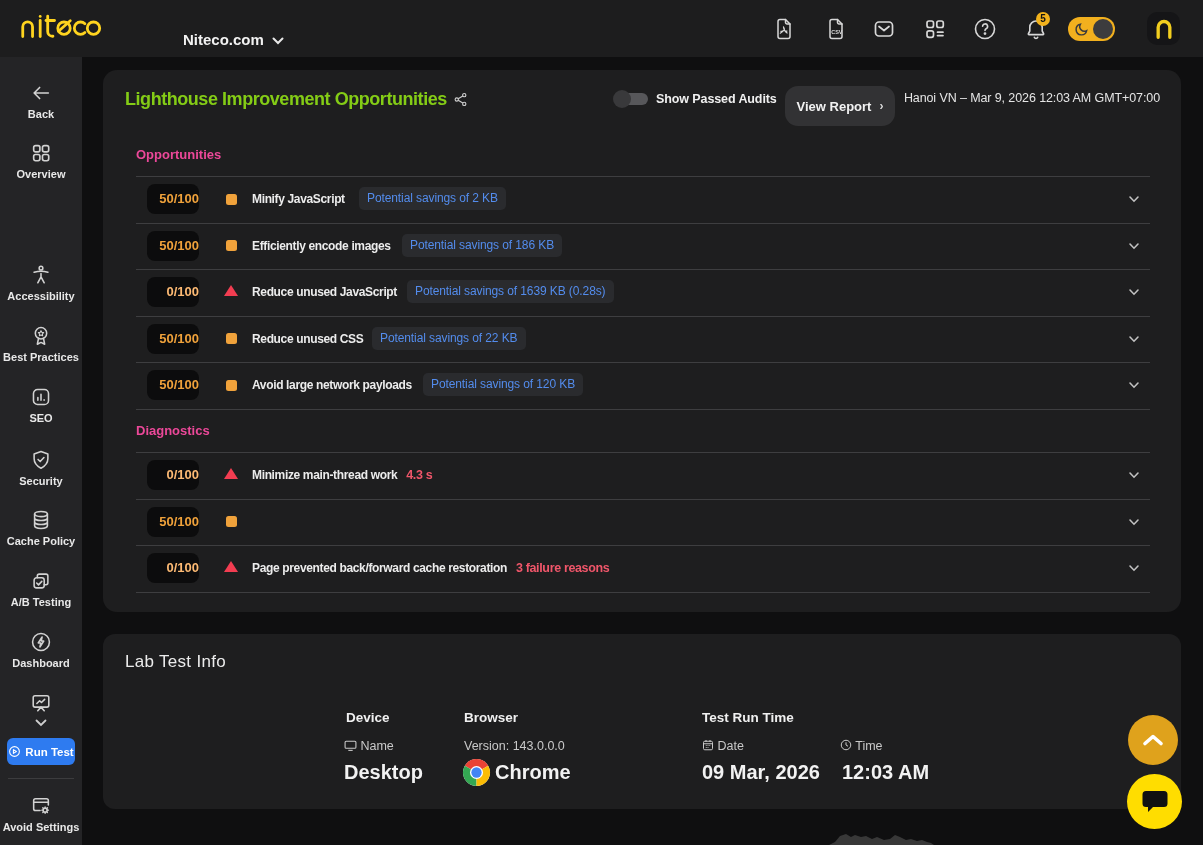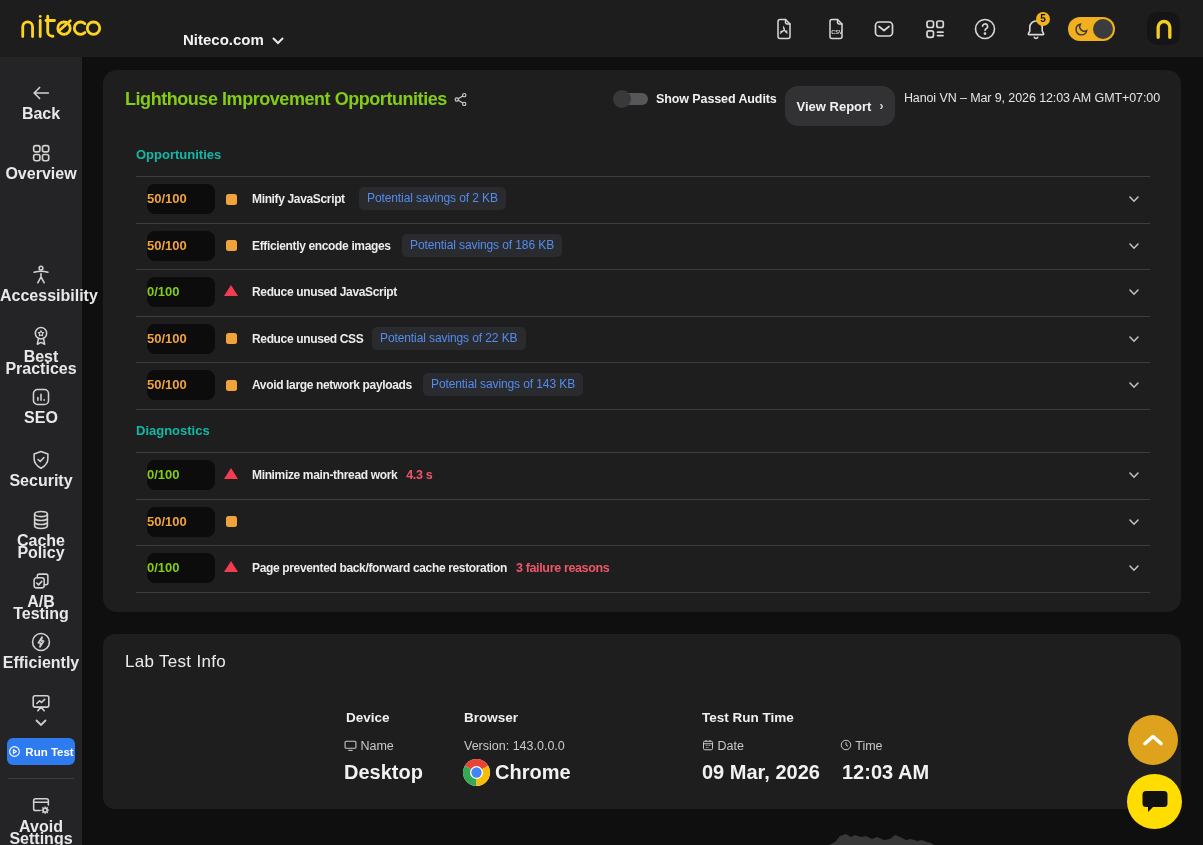--- a/index.html
+++ b/index.html
@@ -14,42 +14,42 @@
 #sitename { position:absolute; left:183px; top:31px; font-size:15px; font-weight:bold; color:#f2f2f2; }
 .hicon { position:absolute; top:17px; width:24px; height:24px; color:#d8d8d8; }
 #badge5 { position:absolute; left:1036px; top:12px; width:14px; height:14px; background:#f2b21c; border-radius:50%; color:#141414; font-size:10px; font-weight:bold; text-align:center; line-height:14px; }
 #themetoggle { position:absolute; left:1068px; top:17px; width:47px; height:24px; background:#f2b01e; border-radius:12px; }
 #themetoggle .knob { position:absolute; right:2px; top:2px; width:20px; height:20px; background:#3c3c3e; border-radius:50%; }
 #avatar { position:absolute; left:1147px; top:12px; width:33px; height:33px; background:#151517; border-radius:10px; display:flex; align-items:center; justify-content:center; }
 
 #sidebar { position:absolute; left:0; top:57px; width:82px; height:788px; background:#242426; }
 .sitem { position:absolute; left:0; width:82px; text-align:center; color:#e8e8e8; }
 .sitem svg { display:block; margin:0 auto 4px; color:#d2d2d2; }
-.sitem .lbl { font-size:16px; font-weight:bold; line-height:12px; }
+.sitem .lbl { font-size:11px; font-weight:bold; line-height:12px; }
 .sitem.active { background:#343436; border-left:3px solid #f0b32a; }
 .sitem.active svg { color:#f0b32a; }
 #runtest { position:absolute; left:7px; top:681px; width:68px; height:27px; background:#2e7bf0; border-radius:6px; color:#fff; font-size:11.5px; font-weight:bold; display:flex; align-items:center; justify-content:center; gap:4px; }
 #sidesep { position:absolute; left:8px; top:721px; width:66px; height:1px; background:#3c3c3e; }
 
 #card1 { position:absolute; left:103px; top:70px; width:1078px; height:542px; background:#1e1e1f; border-radius:14px; }
 #card2 { position:absolute; left:103px; top:634px; width:1078px; height:175px; background:#1e1e1f; border-radius:12px; }
 #c1title { position:absolute; left:22px; top:19px; font-size:18px; font-weight:bold; color:#84cc16; letter-spacing:-0.45px; }
 #c1share { position:absolute; left:350px; top:22px; color:#cfcfcf; }
 #swrap { position:absolute; left:512px; top:23px; width:33px; height:12px; background:#57575a; border-radius:6px; }
 #swrap .knob { position:absolute; left:-2px; top:-3px; width:18px; height:18px; background:#39393b; border-radius:50%; }
 #slabel { position:absolute; left:553px; top:22px; font-size:12.5px; font-weight:bold; color:#f0f0f0; letter-spacing:-0.1px; }
 #vreport { position:absolute; left:682px; top:16px; width:110px; height:40px; background:#323234; border-radius:13px; color:#f2f2f2; font-size:13px; font-weight:bold; display:flex; align-items:center; justify-content:center; gap:8px; }
 #vreport .ar { font-size:12px; font-weight:bold; color:#d8d8d8; }
 #c1date { position:absolute; right:21px; top:21px; font-size:12.5px; color:#e5e5e5; letter-spacing:-0.1px; }
-.seclbl { position:absolute; left:33px; font-size:13px; font-weight:bold; color:#14b8a6; }
+.seclbl { position:absolute; left:33px; font-size:13px; font-weight:bold; color:#ec4899; }
 .sep { position:absolute; left:33px; width:1014px; height:1px; background:#3e3e40; }
 .row { position:absolute; left:33px; width:1014px; height:46px; }
-.badge { position:absolute; left:11px; top:8px; width:68px; height:30px; background:#0c0c0d; border-radius:8px; text-align:left; line-height:30px; font-size:13px; font-weight:bold; }
+.badge { position:absolute; left:11px; top:8px; width:52px; height:30px; background:#0c0c0d; border-radius:8px; text-align:right; line-height:30px; font-size:13px; font-weight:bold; }
 .badge.orange { color:#f0a23b; }
-.badge.red { color:#84cc16; }
+.badge.red { color:#fdba74; }
 .sq { position:absolute; left:90px; top:17.5px; width:11px; height:11px; background:#f0a23b; border-radius:2.5px; }
 .tri { position:absolute; left:88px; top:16px; width:0; height:0; border-left:7px solid transparent; border-right:7px solid transparent; border-bottom:11px solid #f23d51; }
 .rtitle { position:absolute; left:116px; top:16px; font-size:12px; font-weight:bold; color:#ececec; white-space:nowrap; letter-spacing:-0.35px; }
 .chip { position:absolute; top:11px; height:23px; background:#2a2b2e; border-radius:5px; color:#538ced; font-size:12px; line-height:23px; padding:0 8px; white-space:nowrap; letter-spacing:-0.1px; }
 .redtxt { color:#f0566a; font-size:12.5px; }
 .chev { position:absolute; right:10px; top:17px; width:12px; height:12px; color:#c2c2c2; }
 code.blue { font-family:"Liberation Mono", monospace; color:#4a86e8; font-weight:normal; font-size:12px; }
 
 #labtitle { position:absolute; left:22px; top:18px; font-size:17px; color:#ececec; font-weight:500; letter-spacing:0.3px;}
 .colhead { position:absolute; top:76px; font-size:13.5px; font-weight:bold; color:#f0f0f0; }
@@ -183,21 +183,21 @@
           <rect x="4.5" y="8.5" width="11" height="11" rx="2.6"></rect>
           <path d="M7.3 14.2 l2 2 3.6-3.8"></path>
         </svg>
       <div class="lbl">A/B Testing</div>
     </div>
     <div class="sitem" style="top:574px">
       <svg width="22" height="22" viewBox="0 0 24 24" fill="none" stroke="currentColor" stroke-width="1.7" stroke-linecap="round" stroke-linejoin="round">
           <circle cx="12" cy="12" r="9.2"></circle>
           <path d="M13.2 6.5 L9 13 h2.8 L10.8 17.5 15 11 h-2.8 z"></path>
         </svg>
-      <div class="lbl">Efficiently</div>
+      <div class="lbl">Dashboard</div>
     </div>
     <div class="sitem" style="top:635px">
       <svg width="22" height="22" viewBox="0 0 24 24" fill="none" stroke="currentColor" stroke-width="1.7" stroke-linecap="round" stroke-linejoin="round">
           <rect x="3.5" y="4" width="17" height="12.5" rx="2"></rect>
           <path d="M7.5 12.5 l3-3 2 2 3.5-3.5"></path>
           <path d="M8.5 20.5 l3.5-4 3.5 4"></path>
         </svg>
     </div>
     <svg width="12" height="8" viewBox="0 0 12 8" style="position:absolute;left:35px;top:662px;color:#cfcfcf">
         <path d="M1.5 1.5 L6 6 L10.5 1.5" stroke="currentColor" stroke-width="1.8" fill="none" stroke-linecap="round"></path>
@@ -256,40 +256,41 @@
       <div class="chip" style="left:266px">Potential savings of 186 KB</div>
       <svg class="chev" viewBox="0 0 12 12">
           <path d="M2 4 l4 4.2 4-4.2" stroke="currentColor" stroke-width="1.6" fill="none" stroke-linecap="round"></path>
         </svg>
     </div>
     <div class="sep" style="top:199px"></div>
     <div class="row" style="top:199px">
       <div class="badge red">0/100</div>
         <div class="tri"></div>
       <div class="rtitle">Reduce unused JavaScript</div>
+      <div class="chip" style="left:271px">Potential savings of 1639 KB (0.28s)</div>
       <svg class="chev" viewBox="0 0 12 12">
           <path d="M2 4 l4 4.2 4-4.2" stroke="currentColor" stroke-width="1.6" fill="none" stroke-linecap="round"></path>
         </svg>
     </div>
     <div class="sep" style="top:245.5px"></div>
     <div class="row" style="top:245.5px">
       <div class="badge orange">50/100</div>
         <div class="sq"></div>
       <div class="rtitle">Reduce unused CSS</div>
       <div class="chip" style="left:236px">Potential savings of 22 KB</div>
       <svg class="chev" viewBox="0 0 12 12">
           <path d="M2 4 l4 4.2 4-4.2" stroke="currentColor" stroke-width="1.6" fill="none" stroke-linecap="round"></path>
         </svg>
     </div>
     <div class="sep" style="top:292px"></div>
     <div class="row" style="top:292px">
       <div class="badge orange">50/100</div>
         <div class="sq"></div>
       <div class="rtitle">Avoid large network payloads</div>
-      <div class="chip" style="left:287px">Potential savings of 143 KB</div>
+      <div class="chip" style="left:287px">Potential savings of 120 KB</div>
       <svg class="chev" viewBox="0 0 12 12">
           <path d="M2 4 l4 4.2 4-4.2" stroke="currentColor" stroke-width="1.6" fill="none" stroke-linecap="round"></path>
         </svg>
     </div>
     <div class="sep" style="top:338.5px"></div>
 
     <div class="seclbl" style="top:353px">Diagnostics</div>
     <div class="sep" style="top:382px"></div>
     <div class="row" style="top:382px">
       <div class="badge red">0/100</div>

